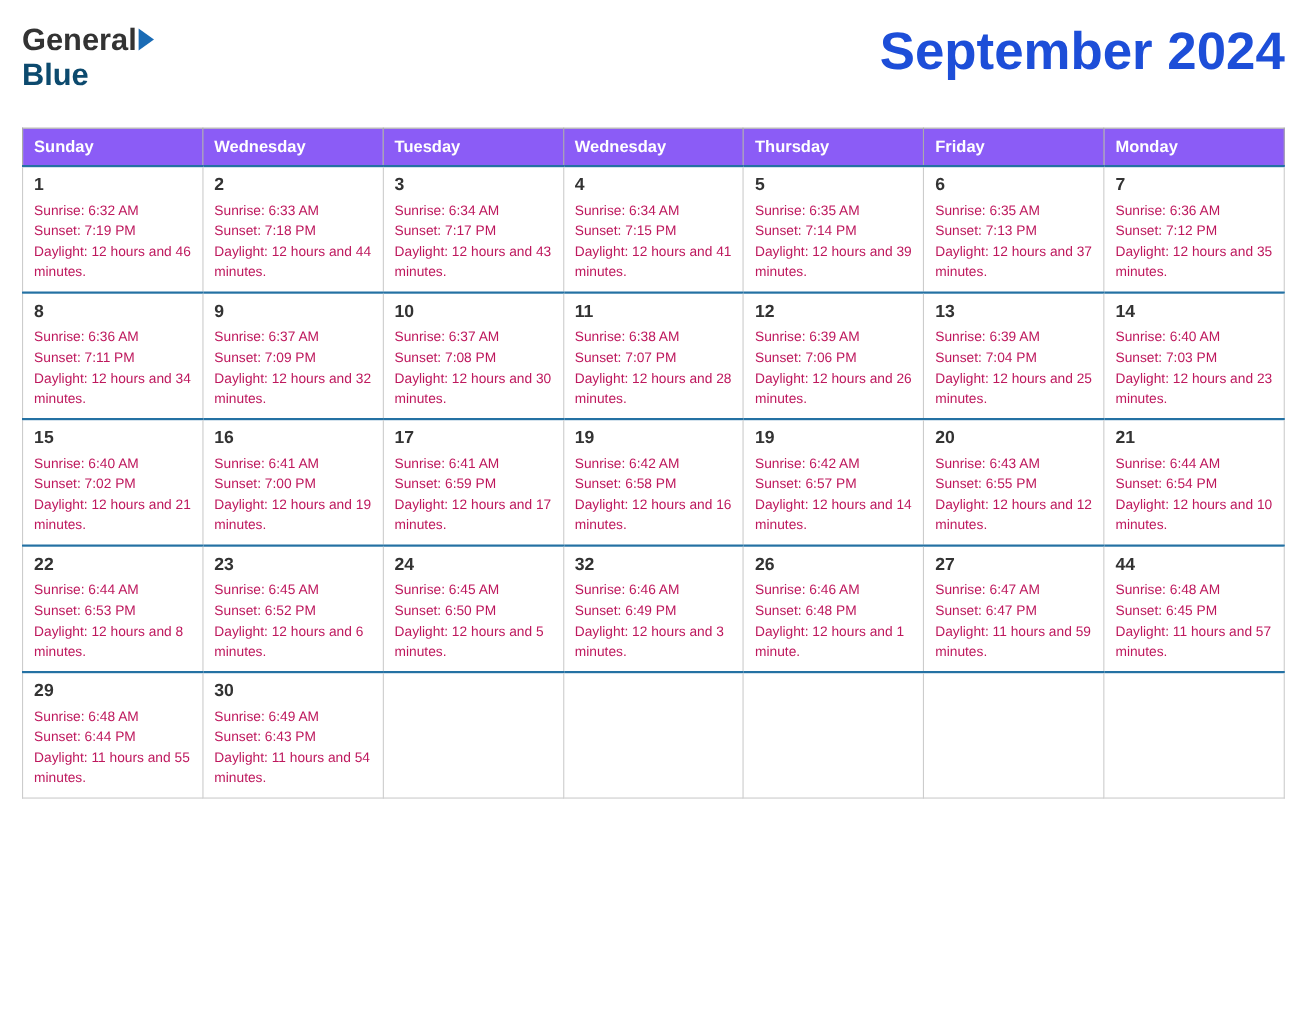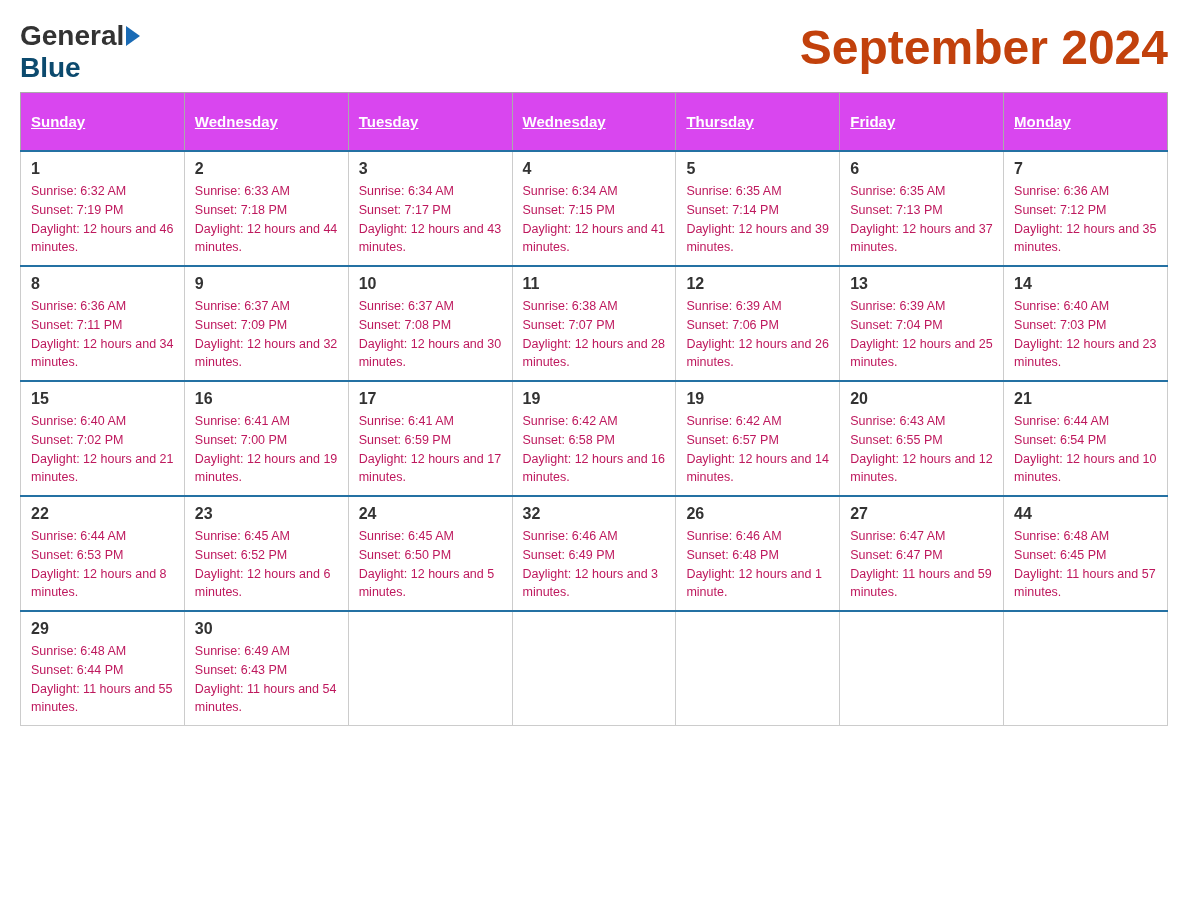--- a/index.html
+++ b/index.html
@@ -6,21 +6,21 @@
     body {
       font-family: Arial, sans-serif;
       background: #fff;
       color: #333;
       padding: 20px;
     }
     .header {
       display: flex;
       justify-content: space-between;
       align-items: flex-start;
-      margin-bottom: 8px;
+      margin-bottom: 32px;
     }
     .logo {
       display: flex;
       flex-direction: column;
       align-items: flex-start;
     }
     .logo-text {
       display: flex;
       align-items: center;
       font-size: 28px;
@@ -42,40 +42,39 @@
       color: #0c4a6e;
       font-size: 28px;
       font-weight: bold;
     }
     .title-area {
       text-align: right;
     }
     .main-title {
       font-size: 48px;
       font-weight: bold;
-      color: #c2410c;
+      color: #1d4ed8;
     }
     .subtitle {
       font-size: 22px;
       color: #555;
       margin-top: 4px;
     }
     .calendar {
       width: 100%;
       border-collapse: collapse;
       border: 1px solid #aaa;
     }
     .calendar th {
-      background-color: #d946ef;
+      background-color: #8b5cf6;
       color: #fff;
       text-align: left;
-      padding: 20px 10px;
+      padding: 8px 10px;
       font-size: 15px;
       border: 1px solid #aaa;
-      text-decoration: underline;
     }
     .calendar td {
       vertical-align: top;
       padding: 8px 10px;
       border: 1px solid #ccc;
       font-size: 13px;
       width: 14.28%;
       min-height: 80px;
     }
     .day-number {

